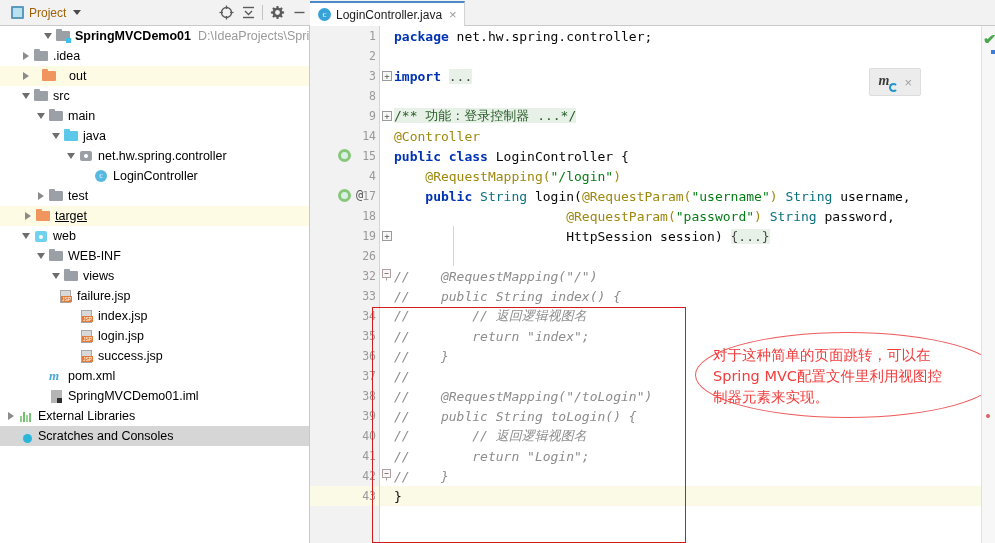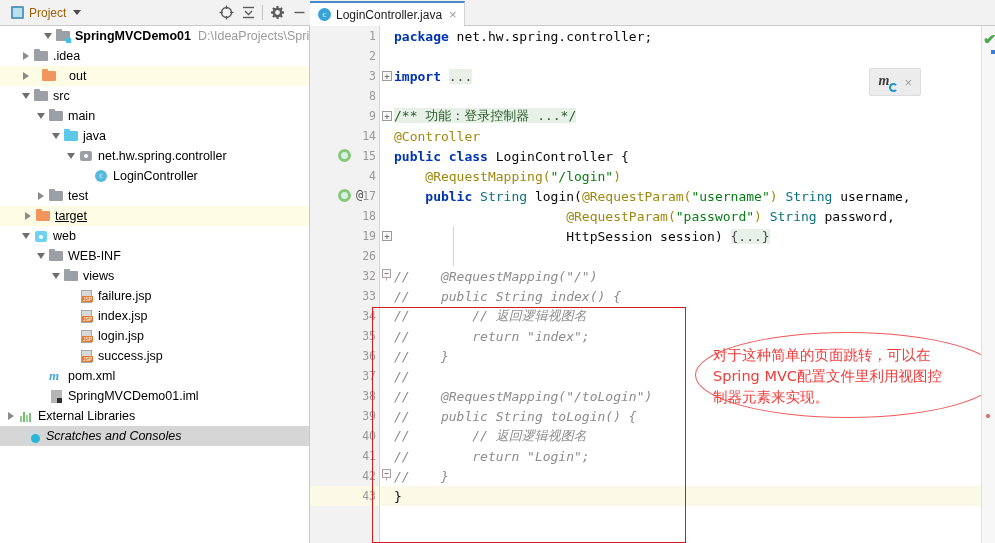--- a/index.html
+++ b/index.html
@@ -490,21 +490,21 @@
         </div>
         <div class="tree-row" style="padding-left: 49px;">
           <span class="tw">
             <span class="arrow-d"></span>
           </span>
           <span class="ic">
             <span class="f-folder"></span>
           </span>
           <span class="tree-label">views</span>
         </div>
-        <div class="tree-row" style="padding-left: 64px;">
+        <div class="tree-row" style="padding-left: 43px;">
           <span class="tw"></span>
           <span class="ic">
             <span class="f-file">
               <span class="fl">JSP</span>
             </span>
           </span>
           <span class="tree-label">failure.jsp</span>
         </div>
         <div class="tree-row" style="padding-left: 64px;">
           <span class="tw"></span>
@@ -554,21 +554,21 @@
           <span class="ic">
             <span class="f-libs">
               <i style="height:6px;background:#8fce8f"></i>
               <i style="height:10px;background:#6fbf6f"></i>
               <i style="height:7px;background:#9ad39a"></i>
               <i style="height:9px;background:#7ac47a"></i>
             </span>
           </span>
           <span class="tree-label">External Libraries</span>
         </div>
-        <div class="tree-row hl-gray" style="padding-left: 12px; font-style: italic;">
+        <div class="tree-row hl-gray" style="padding-left: 4px;">
           <span class="tw"></span>
           <span class="ic">
             <span class="f-scratch"></span>
           </span>
           <span class="tree-label">Scratches and Consoles</span>
         </div>
       </div>
 
     <div class="editor-pane">
       <div class="gutter" id="gutter">

